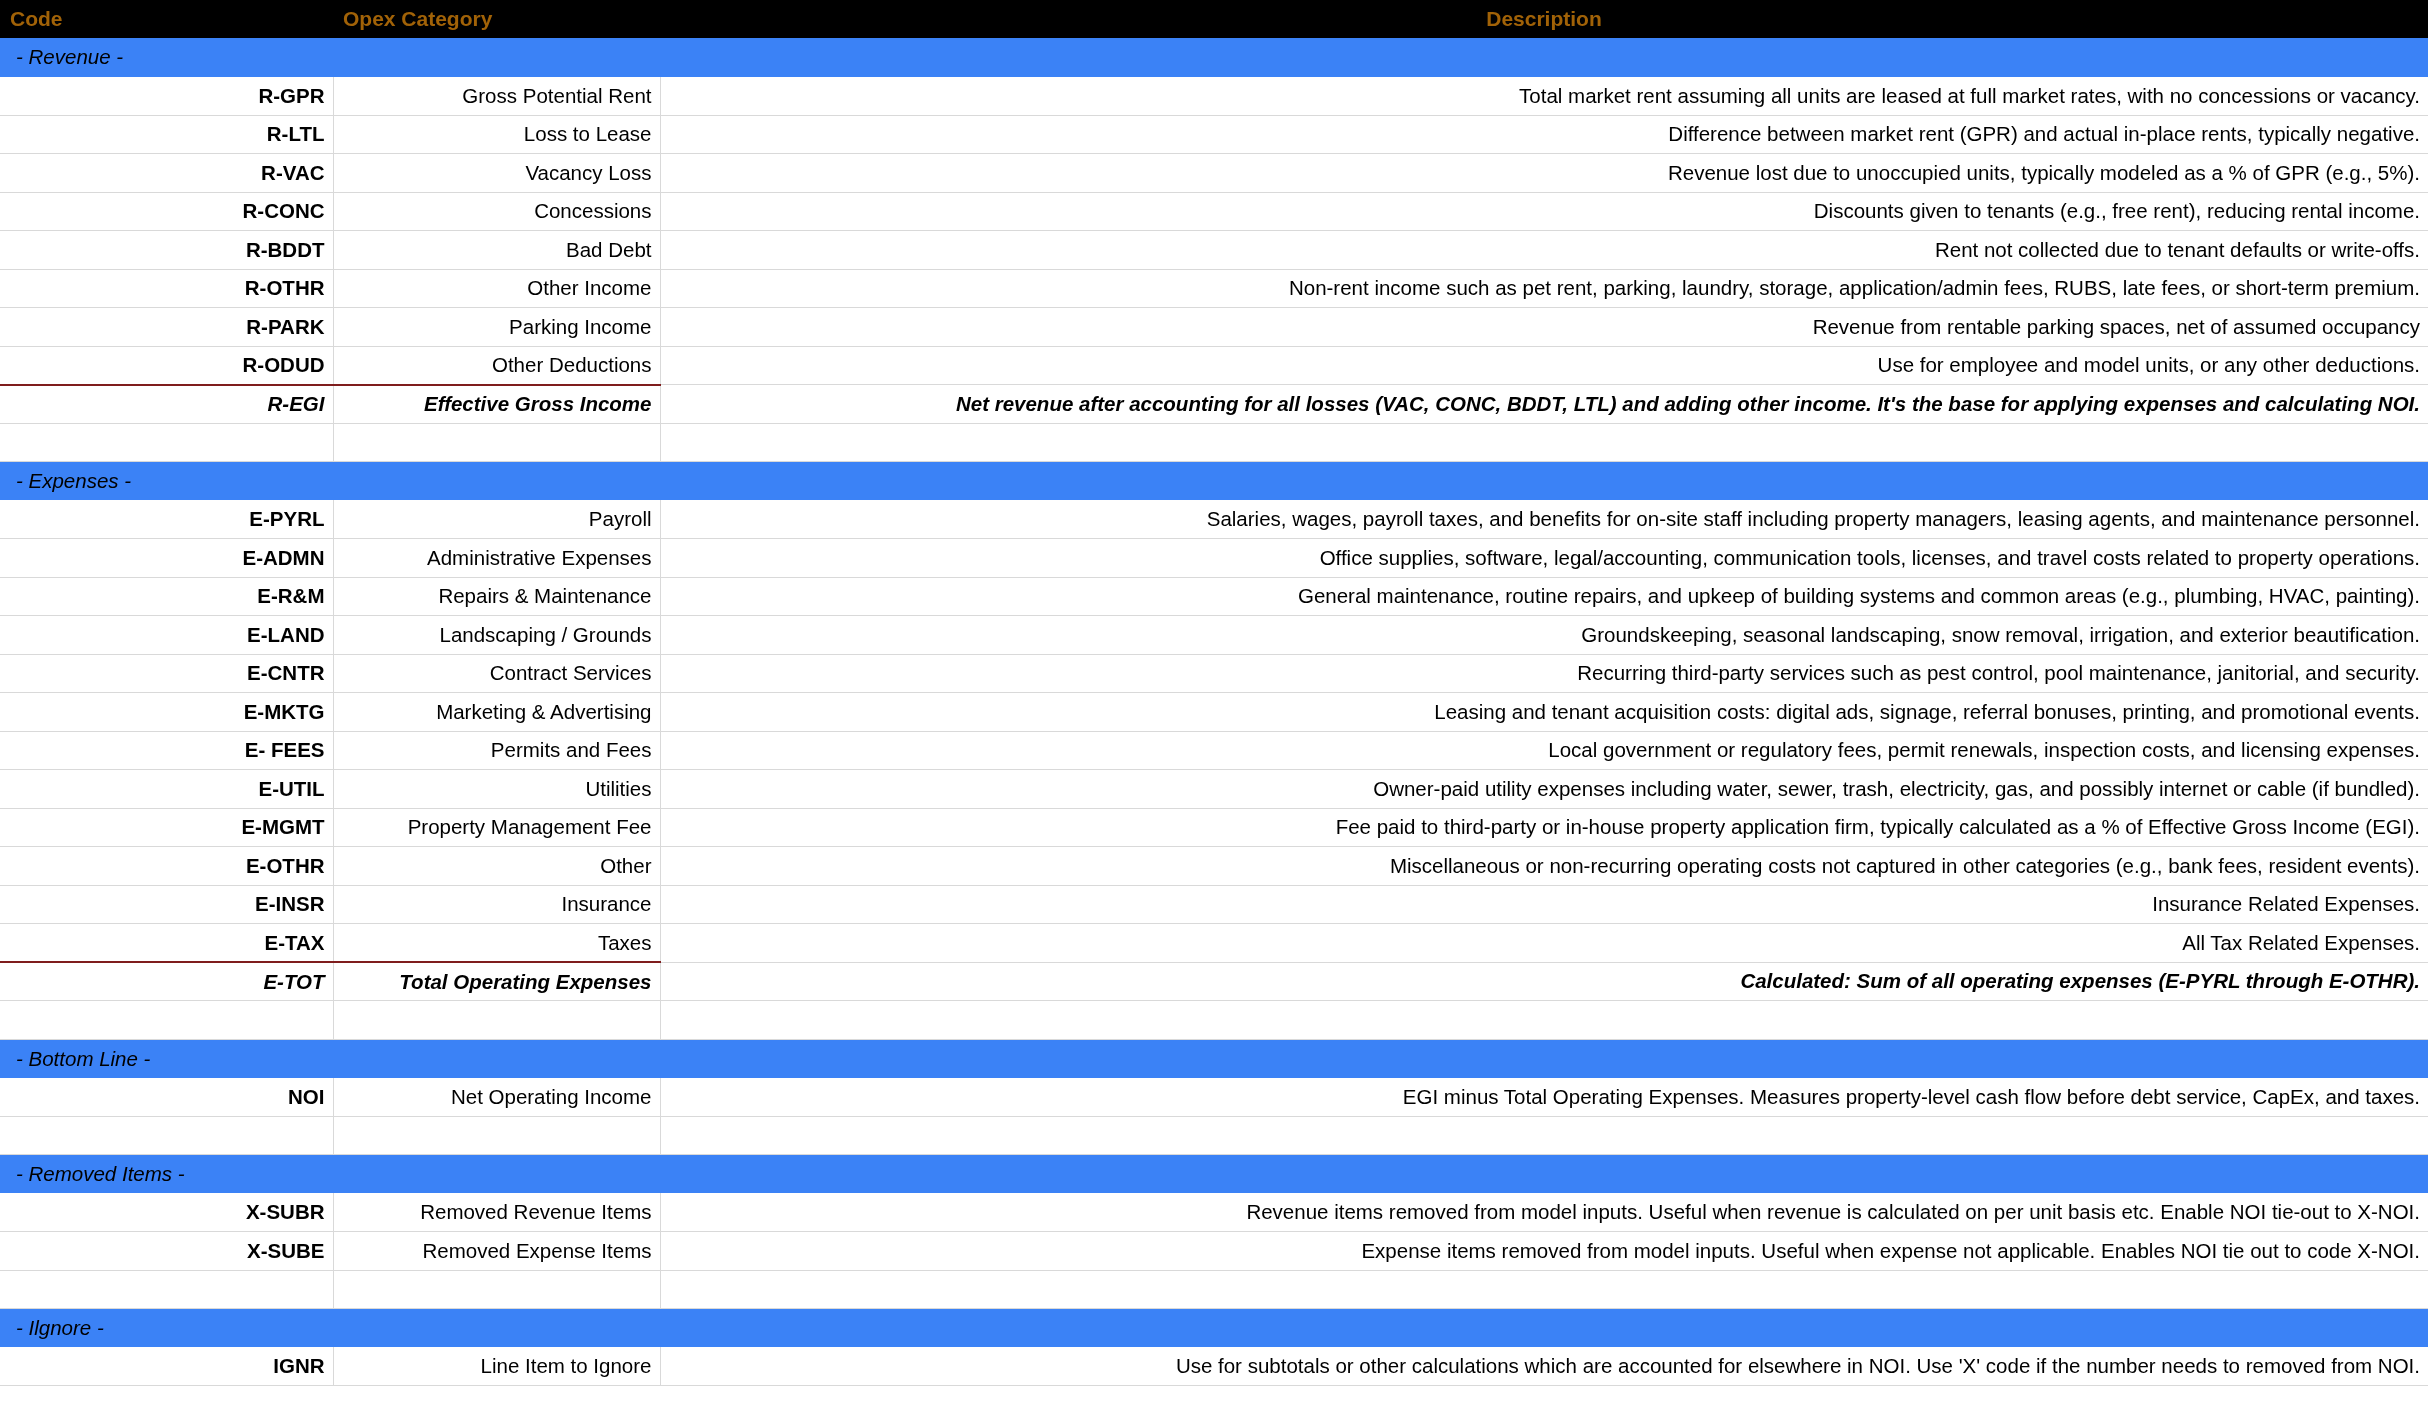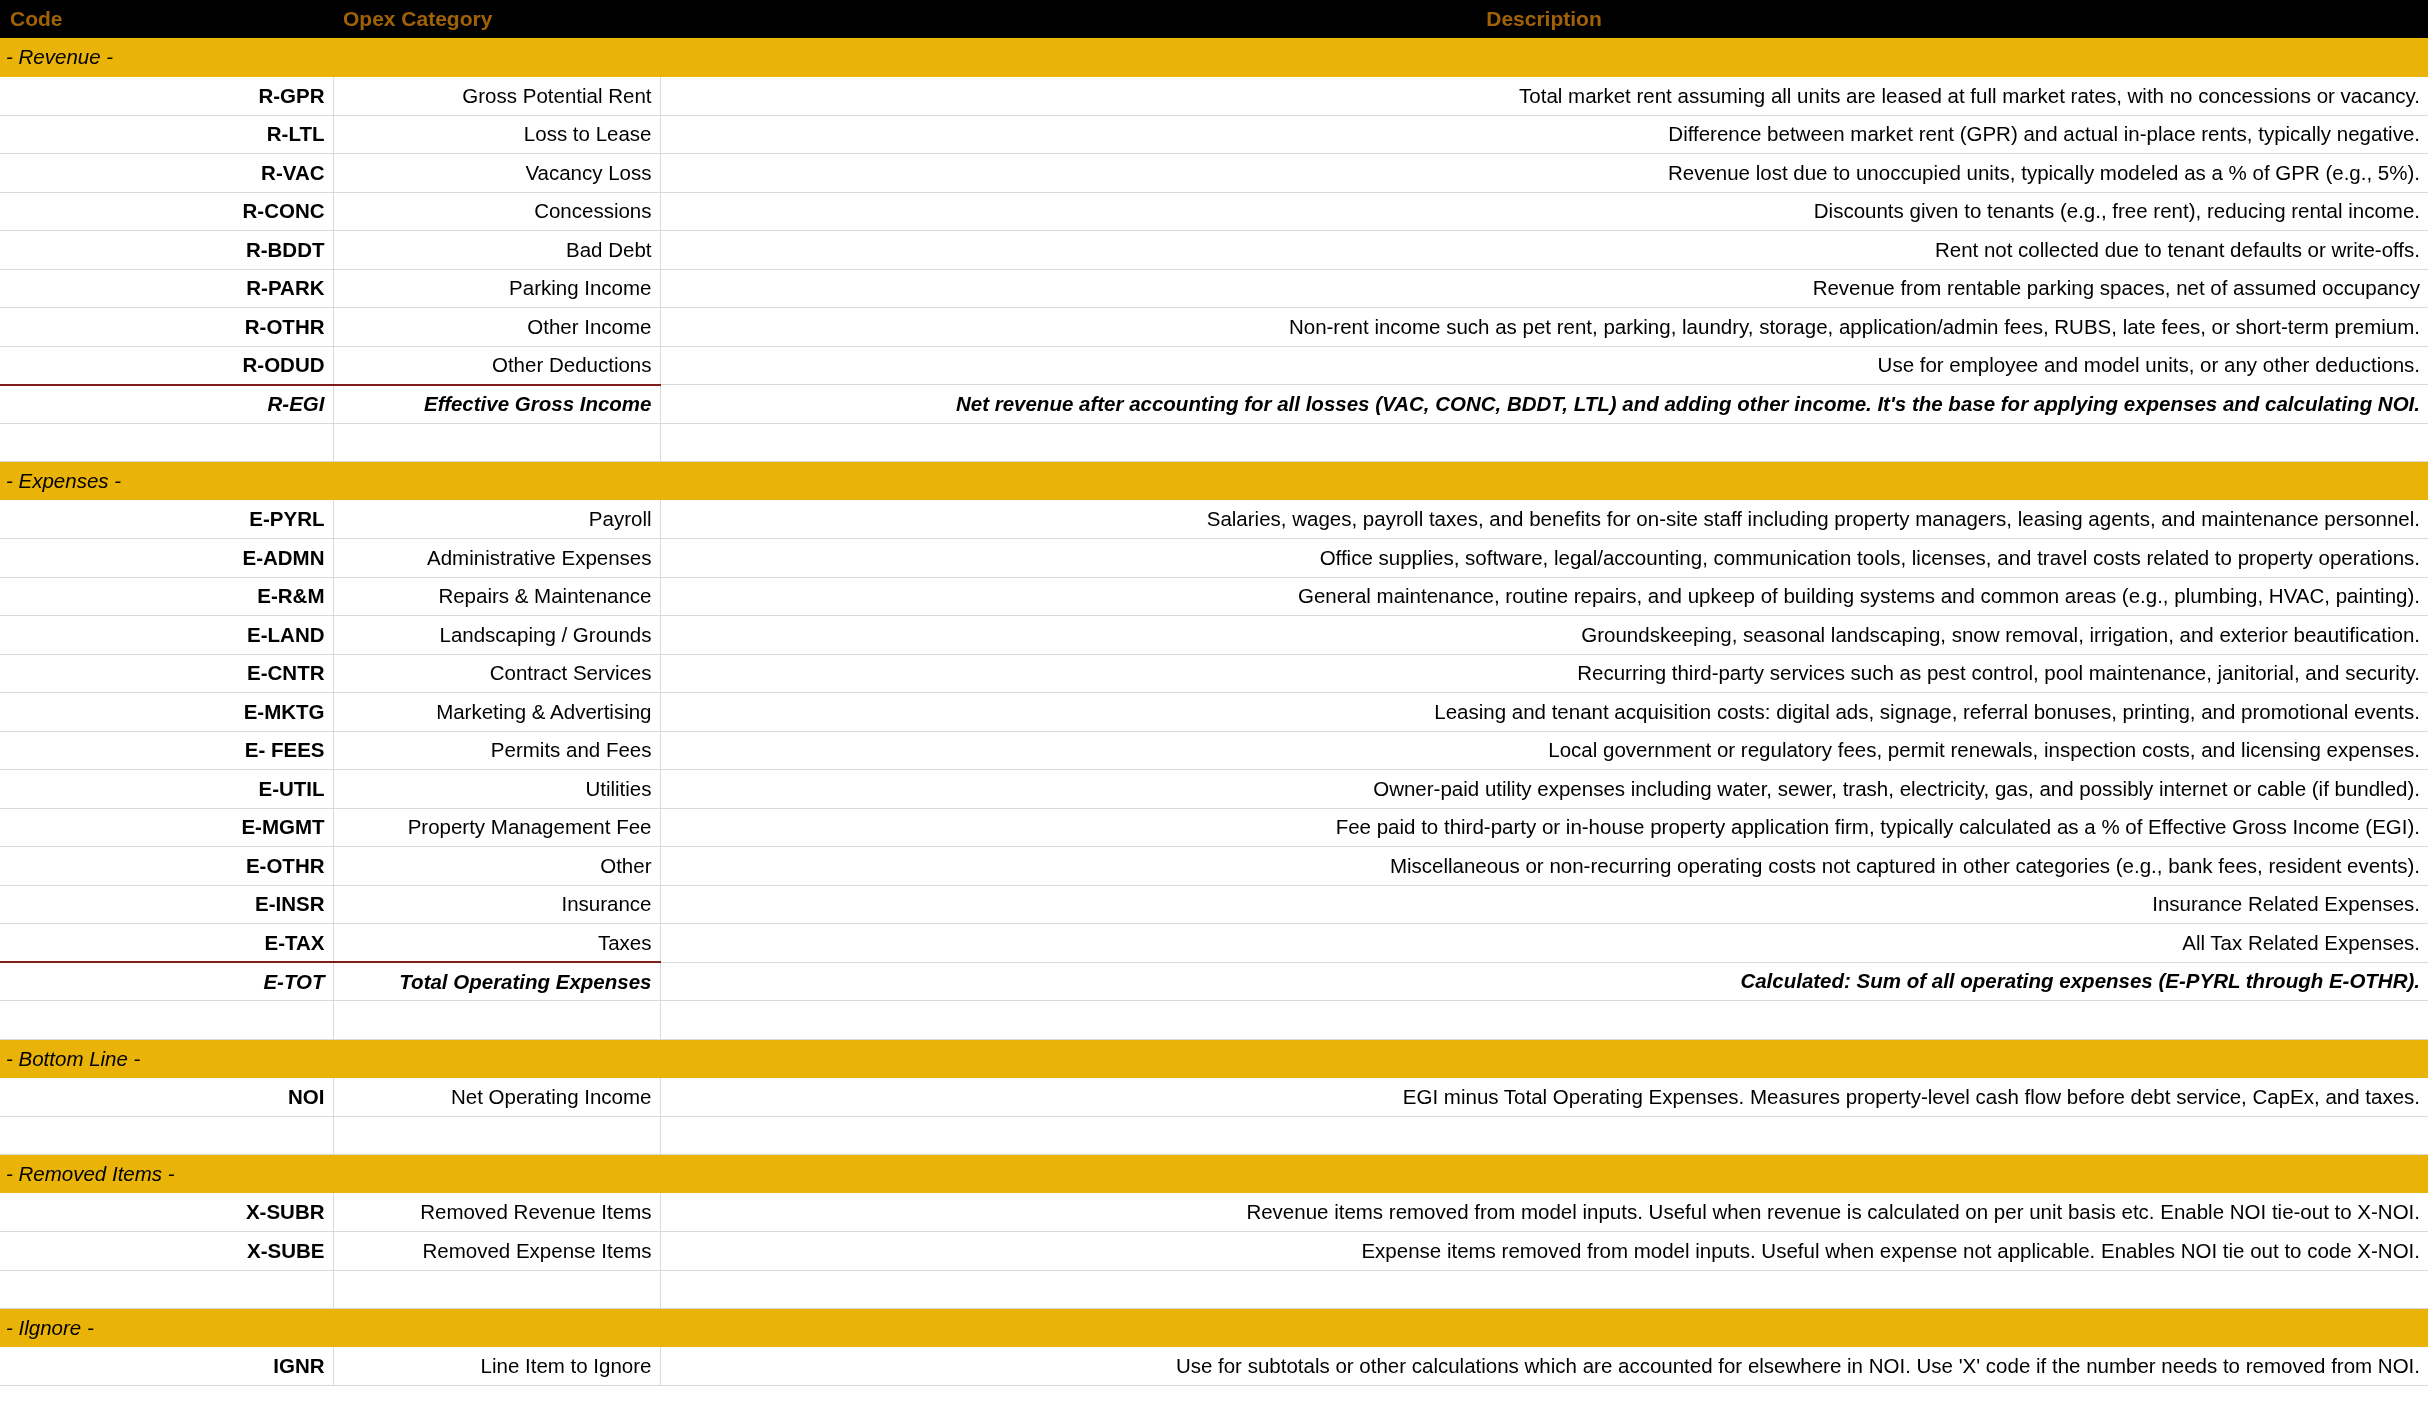--- a/index.html
+++ b/index.html
@@ -50,27 +50,27 @@
     white-space: nowrap;
   }
   tr.data-row { height: 38.5px; text-align: right; }
   td.code { font-weight: bold; padding-left: 6px; }
   td.cat  { font-weight: normal; padding-left: 8px; }
   td.desc { font-weight: normal; padding-left: 8px; border-right: none; margin-left: 12px; }
 
   
   tr.section-row { height: 38.5px; }
   tr.section-row td {
-    background: #eab308;
+    background: #3b82f6;
     font-style: italic;
     font-weight: normal;
     font-size: 20.5px;
     border-right: none;
     border-bottom: none;
-    padding-left: 6px;
+    padding-left: 16px;
   }
 
   
   tr.spacer-row { height: 38.5px; }
   tr.spacer-row td { background: #ffffff; }
 
   
   tr.total-row td { font-style: italic; font-weight: bold; }
   tr.total-row td.cat { font-weight: bold; margin-top: 24px; }
   tr.total-row td.desc { font-weight: bold; }
@@ -118,28 +118,28 @@
         <td class="code">R-CONC</td>
         <td class="cat">Concessions</td>
         <td class="desc">Discounts given to tenants (e.g., free rent), reducing rental income.</td>
       </tr>
       <tr class="data-row">
         <td class="code">R-BDDT</td>
         <td class="cat">Bad Debt</td>
         <td class="desc">Rent not collected due to tenant defaults or write-offs.</td>
       </tr>
       <tr class="data-row">
+        <td class="code">R-OTHR</td>
+        <td class="cat">Other Income</td>
+        <td class="desc">Non-rent income such as pet rent, parking, laundry, storage, application/admin fees, RUBS, late fees, or short-term premium.</td>
+      </tr>
+      <tr class="data-row">
         <td class="code">R-PARK</td>
         <td class="cat">Parking Income</td>
         <td class="desc">Revenue from rentable parking spaces, net of assumed occupancy</td>
-      </tr>
-      <tr class="data-row">
-        <td class="code">R-OTHR</td>
-        <td class="cat">Other Income</td>
-        <td class="desc">Non-rent income such as pet rent, parking, laundry, storage, application/admin fees, RUBS, late fees, or short-term premium.</td>
       </tr>
       <tr class="data-row">
         <td class="code">R-ODUD</td>
         <td class="cat">Other Deductions</td>
         <td class="desc">Use for employee and model units, or any other deductions.</td>
       </tr>
       <tr class="data-row total-row rule-above">
         <td class="code">R-EGI</td>
         <td class="cat">Effective Gross Income</td>
         <td class="desc">Net revenue after accounting for all losses (VAC, CONC, BDDT, LTL) and adding other income. It's the base for applying expenses and calculating NOI.</td>

